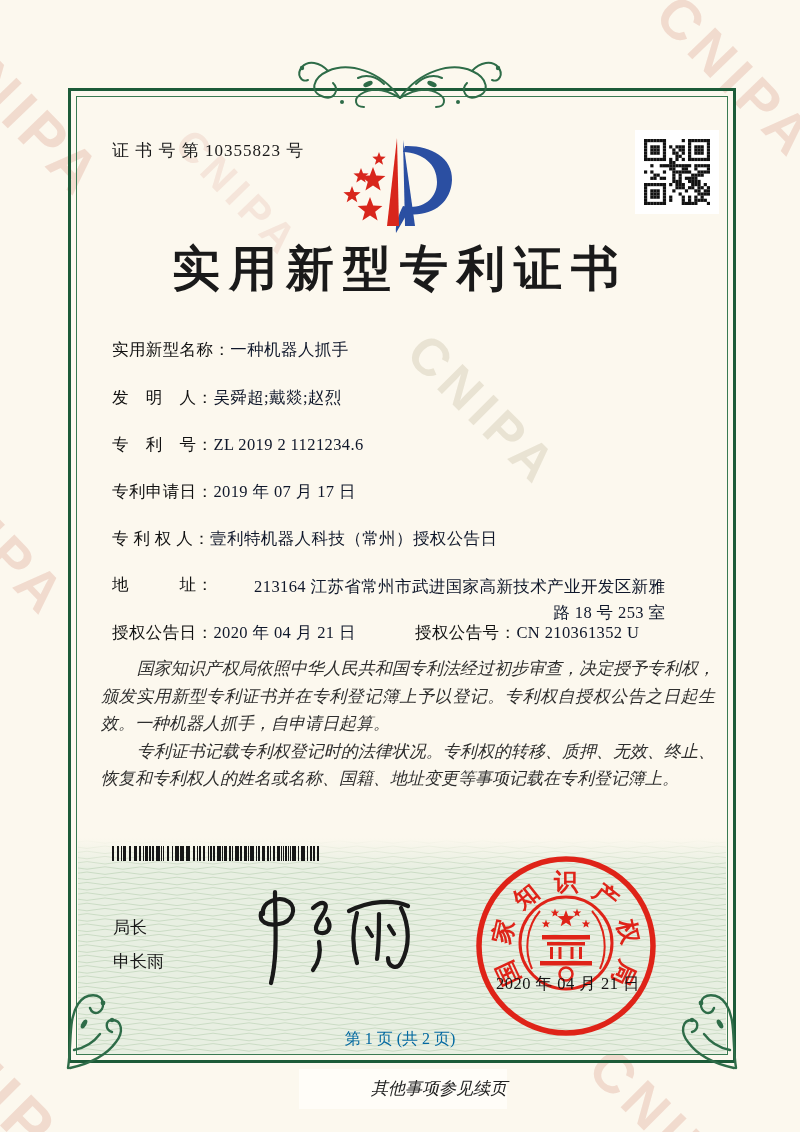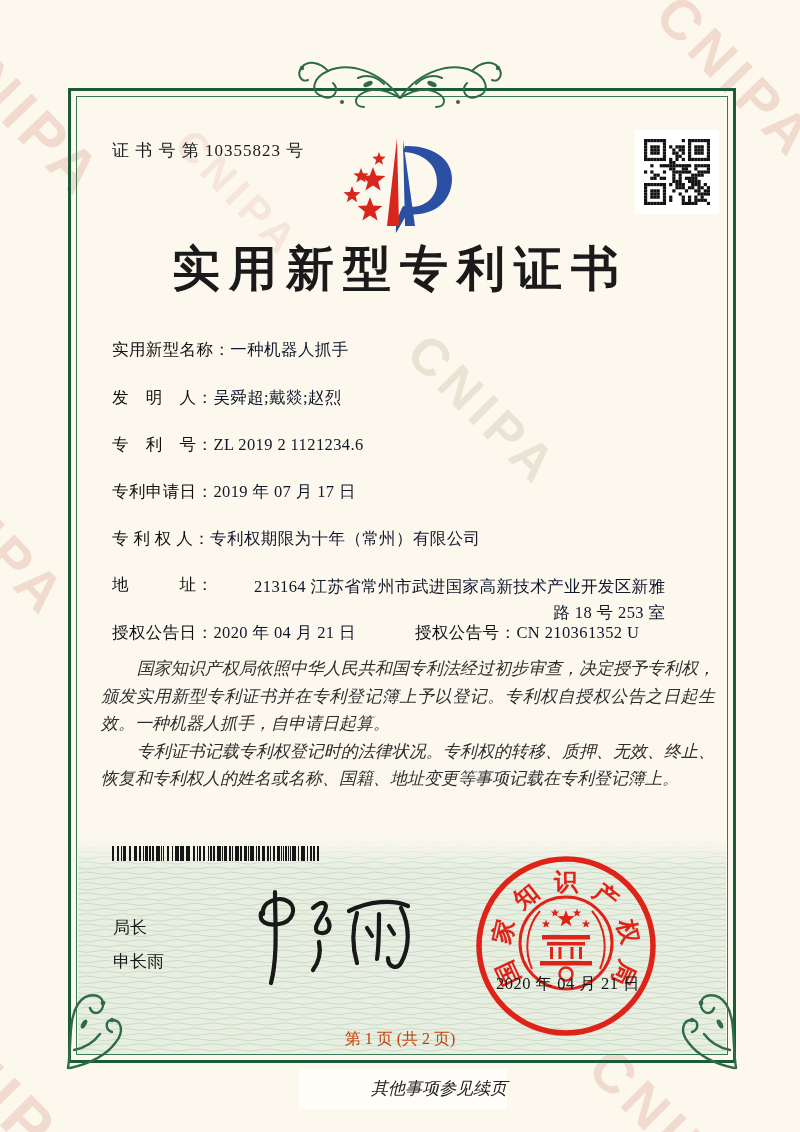--- a/index.html
+++ b/index.html
@@ -41,21 +41,21 @@
   .field-row{position:absolute;left:112px;font-size:16.5px;letter-spacing:.4px;z-index:4;white-space:nowrap;}
   .field-label{color:#111;}
   .field-value{color:#0f172a;}
   .addr-val{display:inline-block;vertical-align:top;white-space:normal;width:452px;line-height:26px;text-align:right;}
   .paras{
     position:absolute;left:101px;top:655px;width:614px;z-index:4;
     font-size:17px;line-height:27.5px;text-align:justify;color:#2e2e2e;font-style:italic;
   }
   .paras p{margin:0;text-indent:2.1em;}
   .sig-label{position:absolute;left:113px;font-size:17px;z-index:4;}
-  .footer-page{position:absolute;left:0;top:1029px;width:100%;text-align:center;font-size:16px;z-index:4;color:#c2410c;}
+  .footer-page{position:absolute;left:0;top:1029px;width:100%;text-align:center;font-size:16px;z-index:4;color:#0369a1;}
   .cont-box{
     position:absolute;left:299px;top:1069px;width:208px;height:40px;background:#fffdf8;
     z-index:4;text-align:right;line-height:40px;font-size:17px;font-style:italic;color:#222;
   }
   .seal-date{
     position:absolute;left:487px;top:973px;width:162px;text-align:center;
     font-size:16.5px;color:#141414;z-index:6;letter-spacing:.5px;white-space:nowrap;
   }
   svg{display:block;}
 </style>
@@ -374,21 +374,21 @@
   <div class="field-row" style="top:387px;text-align:center;">
     <span class="field-label">发　明　人：</span><span class="field-value">吴舜超;戴燚;赵烈</span>
   </div>
   <div class="field-row" style="top:434px;">
     <span class="field-label">专　利　号：</span><span class="field-value">ZL 2019 2 1121234.6</span>
   </div>
   <div class="field-row" style="top:481px;">
     <span class="field-label">专利申请日：</span><span class="field-value">2019 年 07 月 17 日</span>
   </div>
   <div class="field-row" style="top:528px;">
-    <span class="field-label">专 利 权 人：</span><span class="field-value">专利权期限为十年（常州）有限公司</span>
+    <span class="field-label">专 利 权 人：</span><span class="field-value">壹利特机器人科技（常州）授权公告日</span>
   </div>
   <div class="field-row" style="top:574px;">
     <span class="field-label">地　　　址：</span><span class="field-value addr-val"><span>213164 江苏省常州市武进国家高新技术产业开发区新雅</span><br><span>路 18 号 253 室</span></span>
   </div>
   <div class="field-row" style="top:622px;width:560px;">
     <span><span class="field-label">授权公告日：</span><span class="field-value">2020 年 04 月 21 日</span></span>
     <span class="abs" style="left:303px;top:0;"><span class="field-label">授权公告号：</span><span class="field-value">CN 210361352 U</span></span>
   </div>
 
   <div class="paras">

